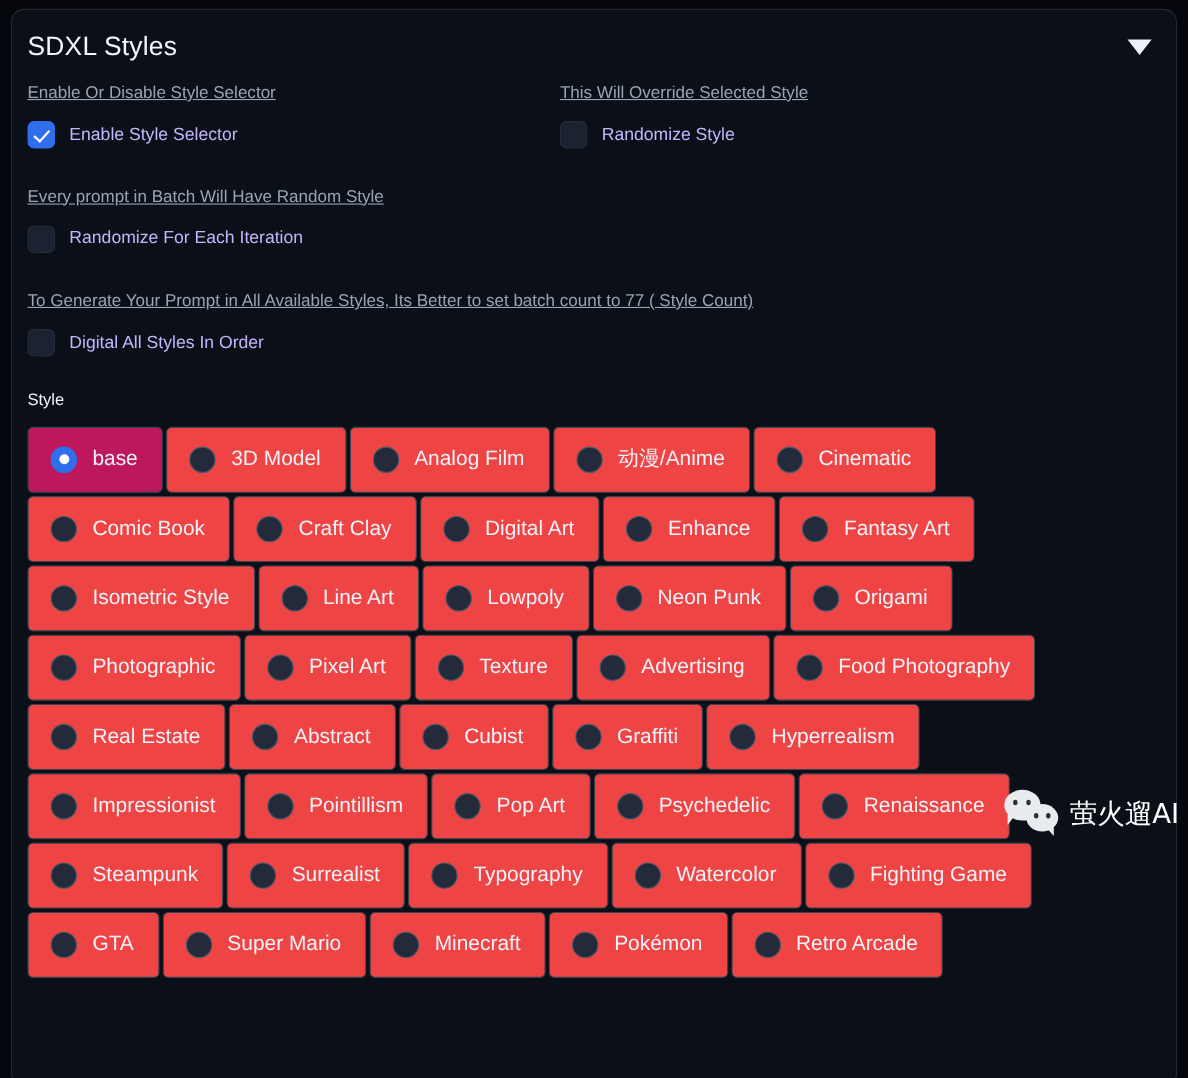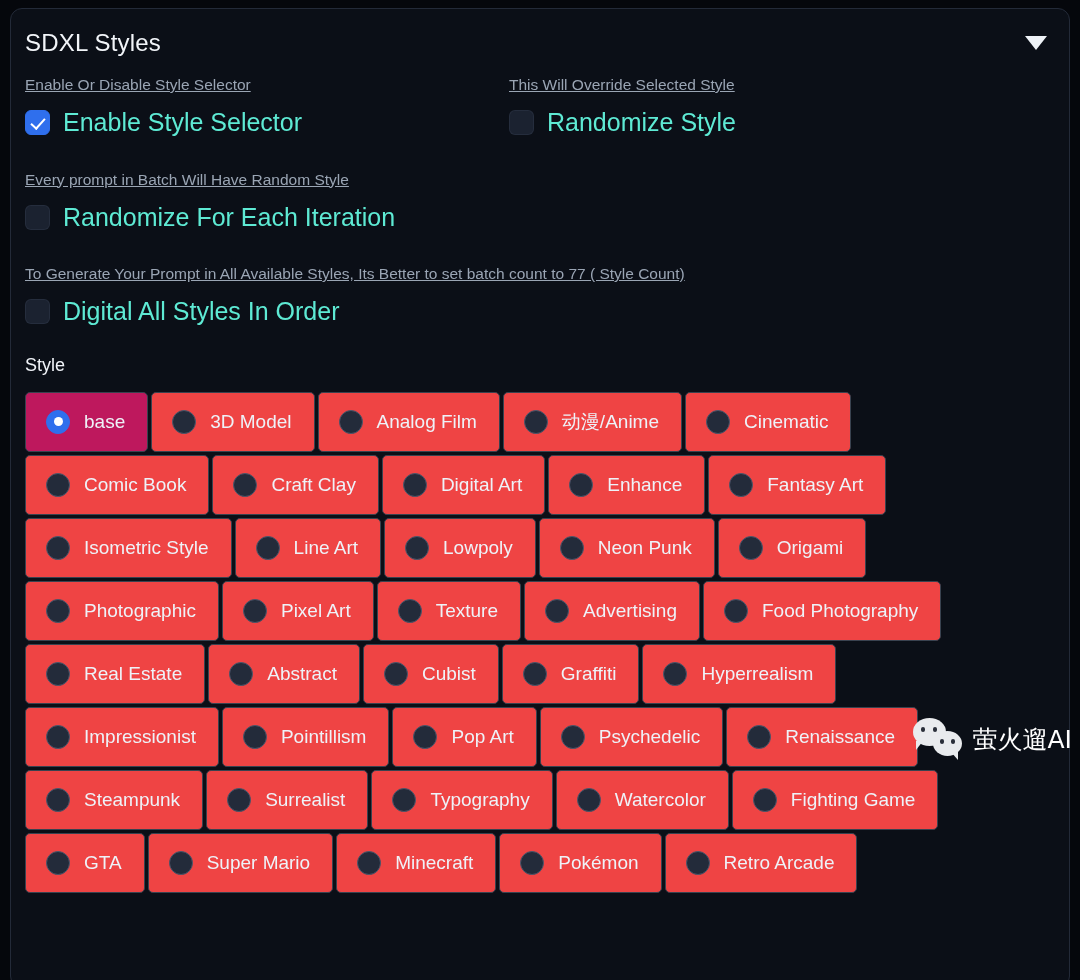--- a/index.html
+++ b/index.html
@@ -109,31 +109,31 @@
     left: 8px;
     top: 3.5px;
     width: 6px;
     height: 12px;
     border: solid #ffffff;
     border-width: 0 2.6px 2.6px 0;
     transform: rotate(42deg);
   }
 
   .check-label {
-    font-size: 25px;
-    color: #5eead4;
+    font-size: 16px;
+    color: #c4b5fd;
     line-height: 1;
     white-space: nowrap;
   }
 
   .gap-lg { height: 36px; }
   .gap-md { height: 30px; }
 
   .style-label {
-    font-size: 18px;
+    font-size: 15px;
     color: #f0f3f8;
     padding: 0 0 16px 0;
   }
 
   .radio-grid {
     display: flex;
     flex-direction: column;
     gap: 3px;
   }
   .radio-row {

